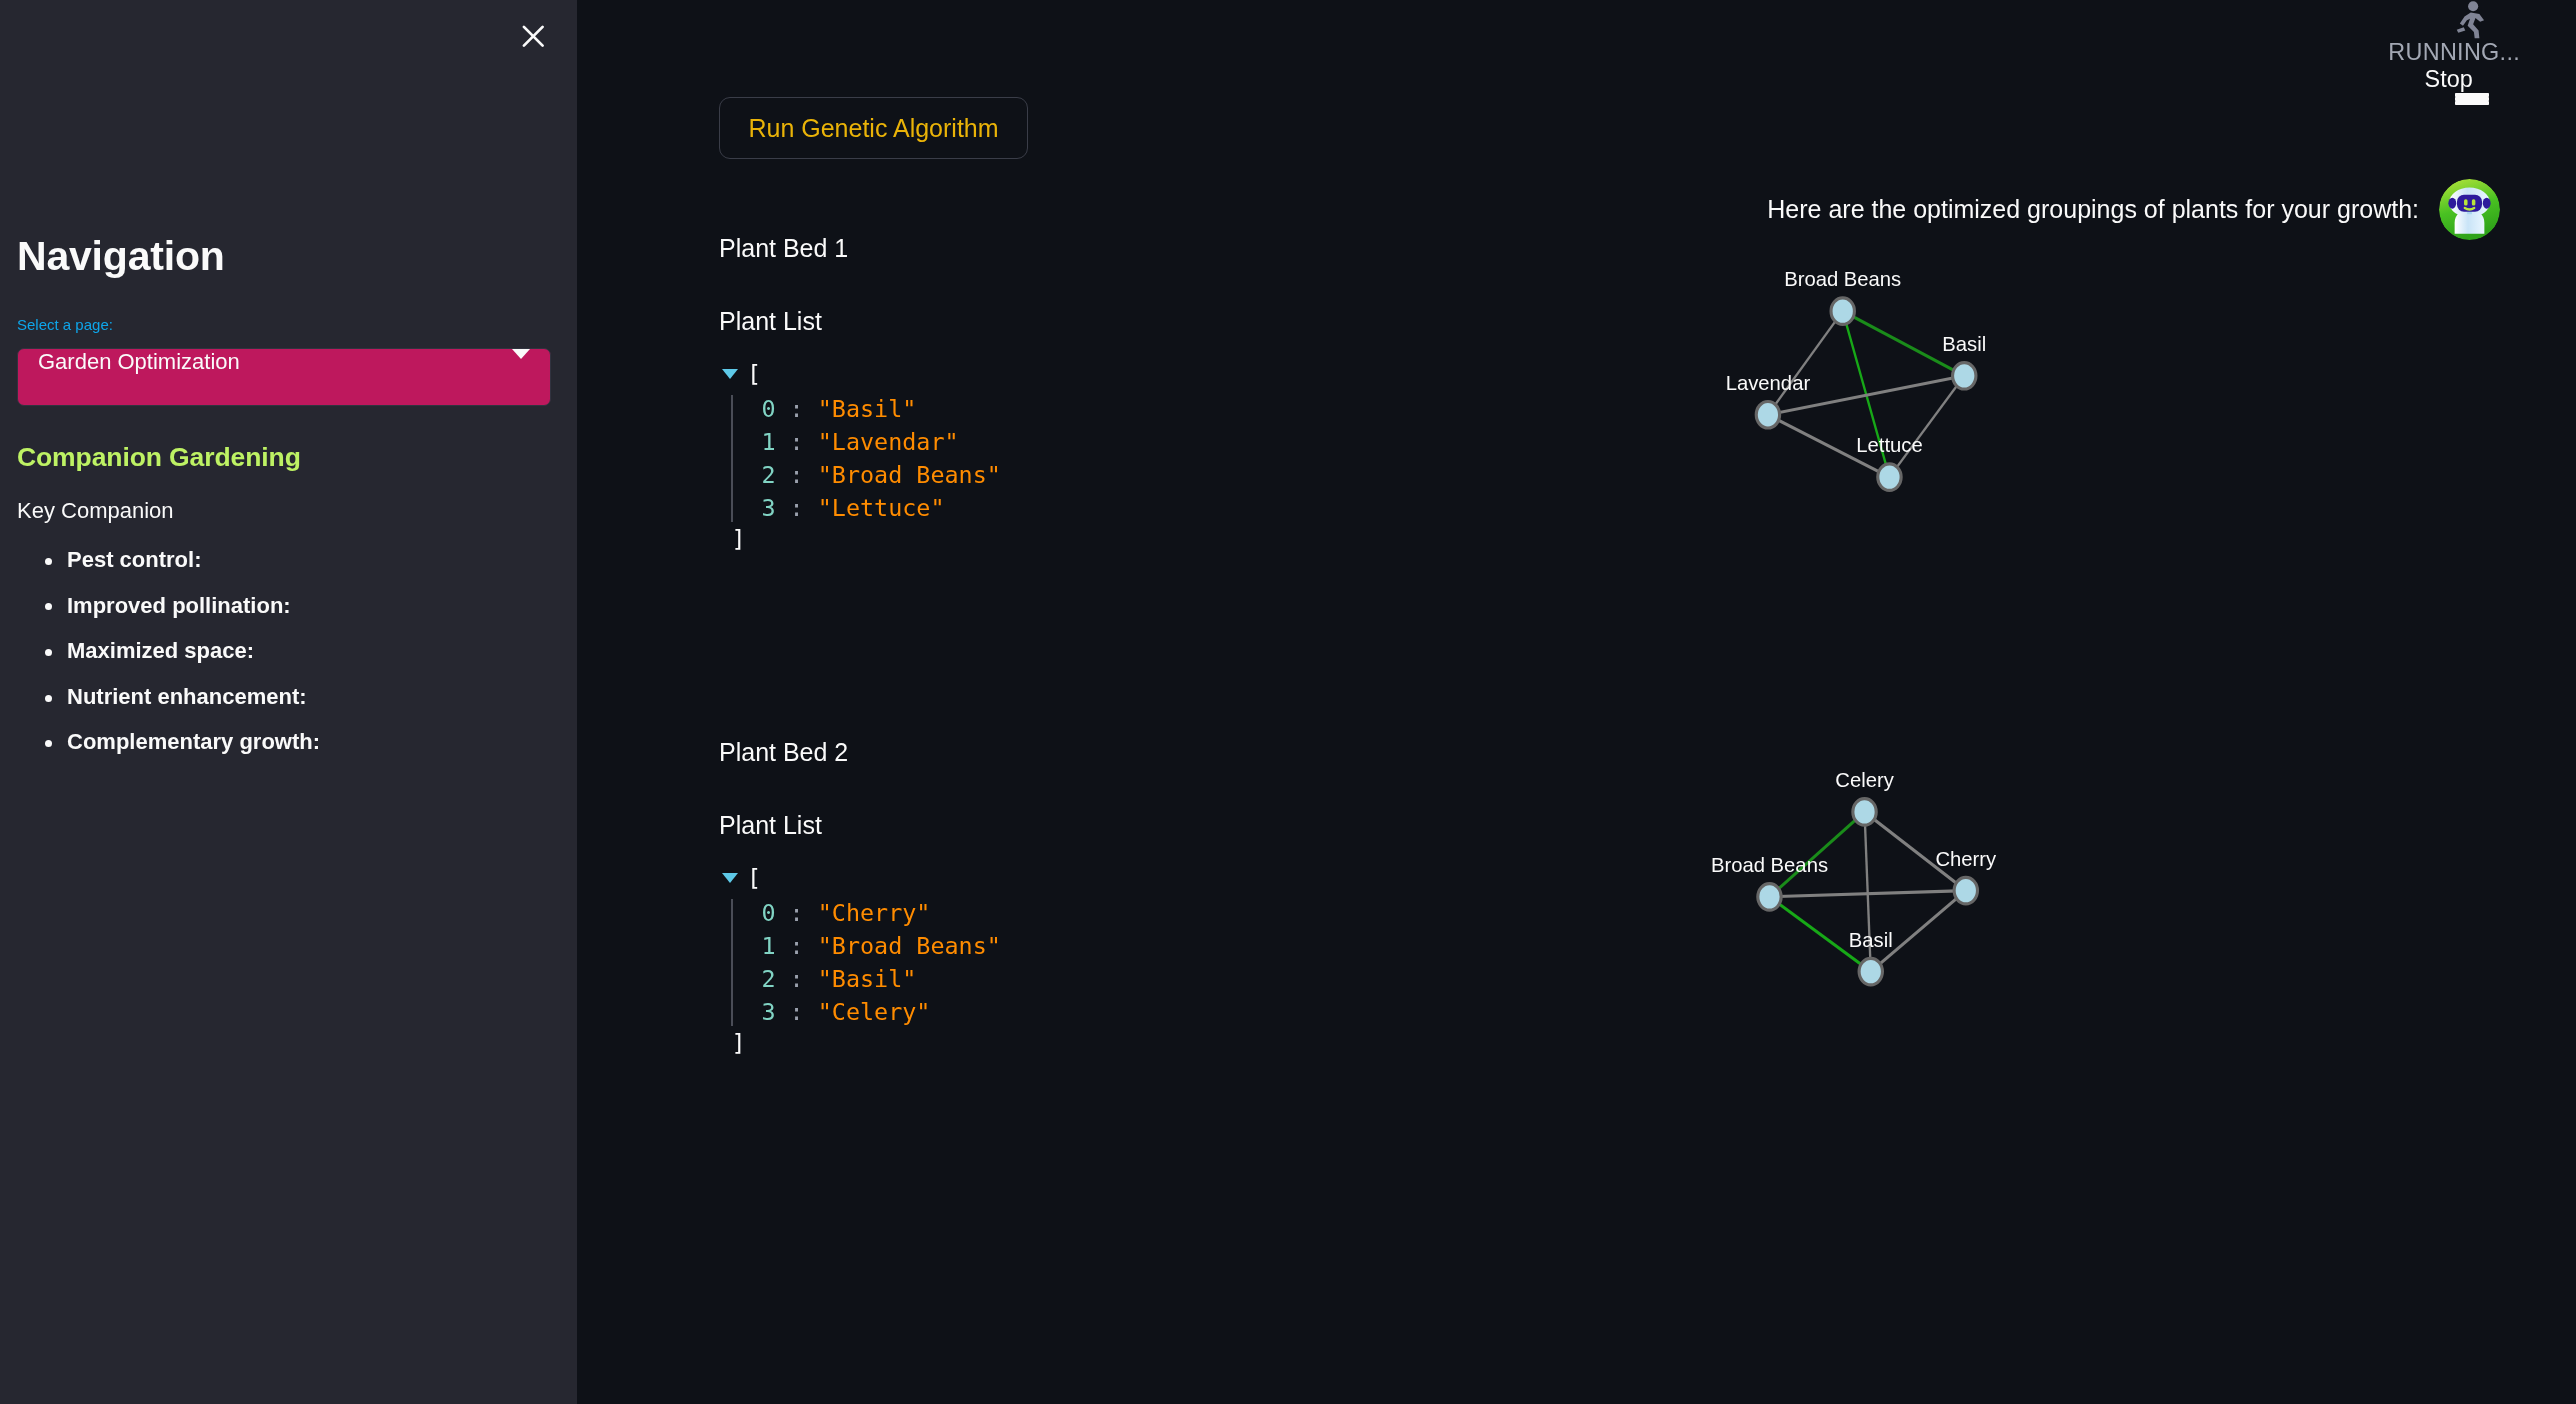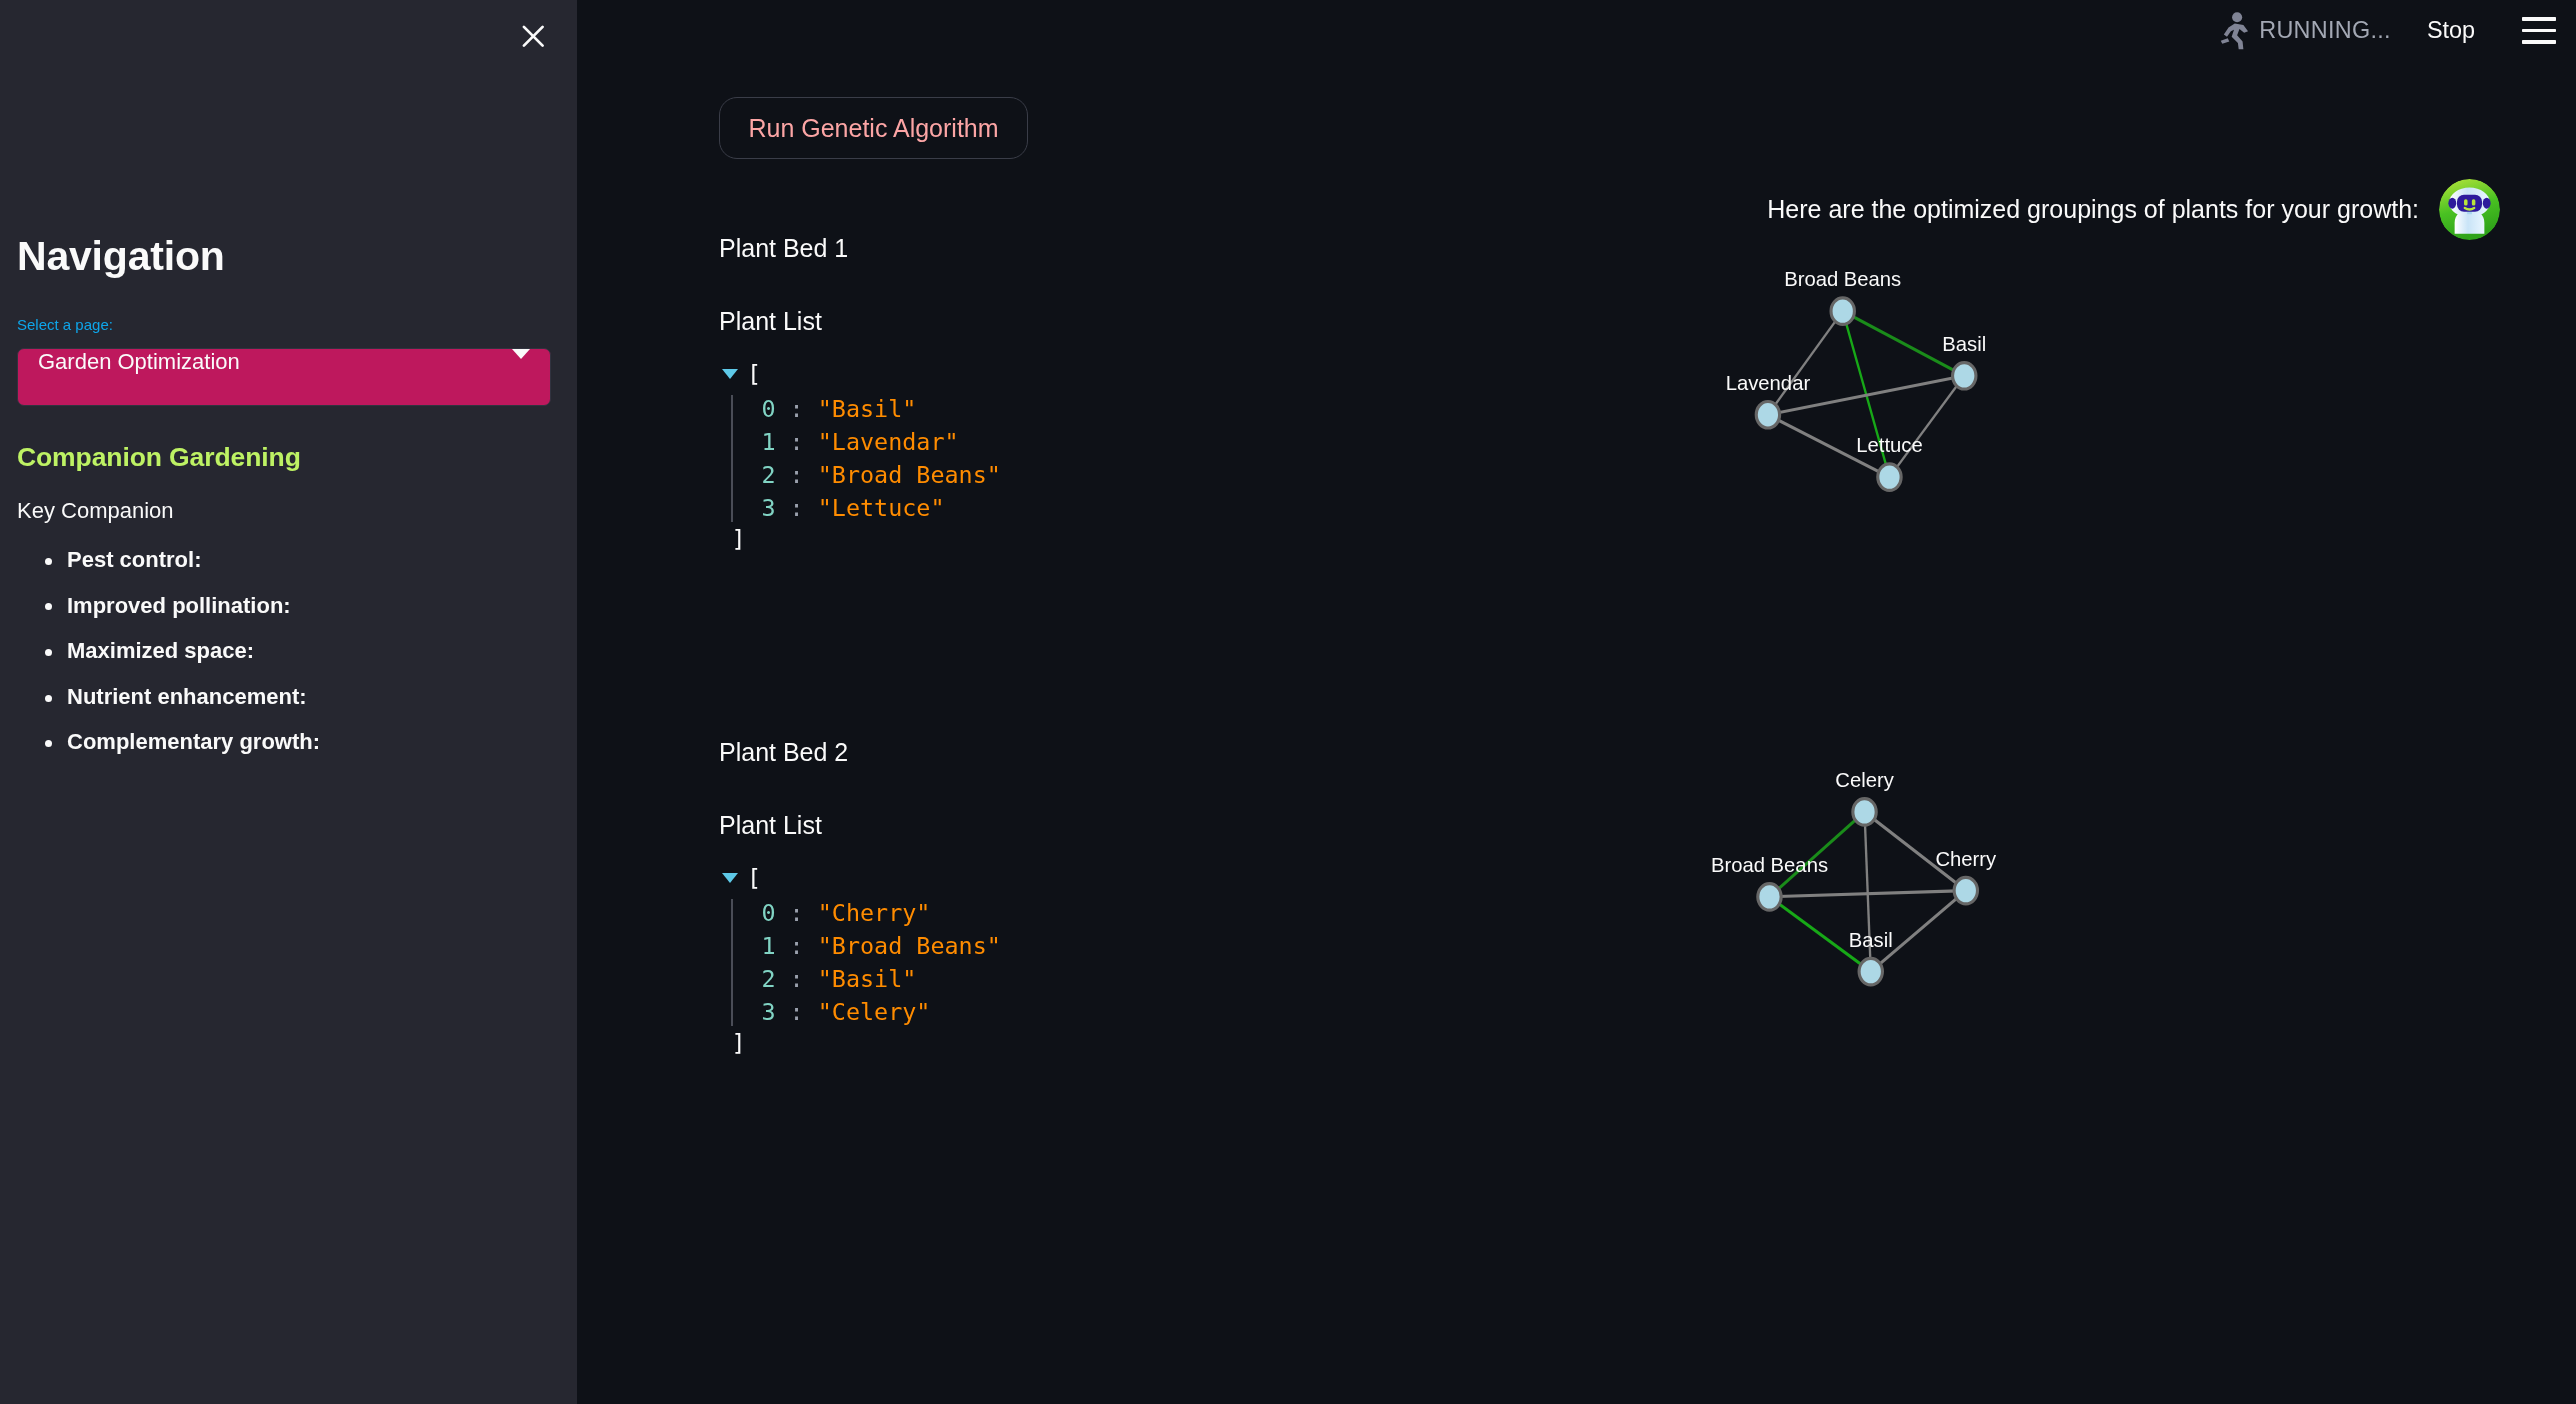--- a/index.html
+++ b/index.html
@@ -58,40 +58,41 @@
   #benefits li::before {
     content: ""; position: absolute; left: 28px; top: 11.7px;
     width: 7px; height: 7px; border-radius: 50%; background: #fafafa;
   }
 
   
   #header {
     position: absolute; right: 0; top: 0; height: 61px;
     display: flex; align-items: center; gap: 0px;
     padding-right: 20px;
+    flex-direction: column;
   }
   #running-icon { width: 41px; height: 41px; display:flex; align-items:center; justify-content:center; margin-right: 4.7px;}
   #running-text {
     font-size: 23.4px; color: #a3a8b4; letter-spacing: 0.3px; margin-right: 36px;
   }
   #stop-btn {
     font-size: 23.4px; color: #fafafa; cursor: pointer; margin-right: 47px;
   }
   #menu-btn { width: 34px; height: 26.5px; display: flex; flex-direction: column;
     justify-content: space-between; cursor: pointer; }
   #menu-btn span { display: block; height: 3.9px; background: #fafafa; border-radius: 0.8px; }
 
   
   #main { position: absolute; left: 577px; top: 0; width: 1999px; height: 1404px; }
 
   #run-btn {
     position: absolute; left: 142px; top: 97px;
     width: 309px; height: 62px;
-    background: #0e1117; border: 0.8px solid #3a3d48; border-radius: 18px;
-    color: #fca5a5; font-size: 25px;
+    background: #0e1117; border: 0.8px solid #3a3d48; border-radius: 11px;
+    color: #eab308; font-size: 25px;
     display: flex; align-items: center; justify-content: center;
     cursor: pointer; font-family: "Liberation Sans", sans-serif;
   }
 
   #assistant-row {
     position: absolute; right: 76px; top: 179px;
     display: flex; align-items: center; gap: 20px;
   }
   #assistant-text { font-size: 25px; color: #fafafa; white-space: nowrap; }
   #avatar { width: 61px; height: 61px; border-radius: 50%; overflow: hidden;

